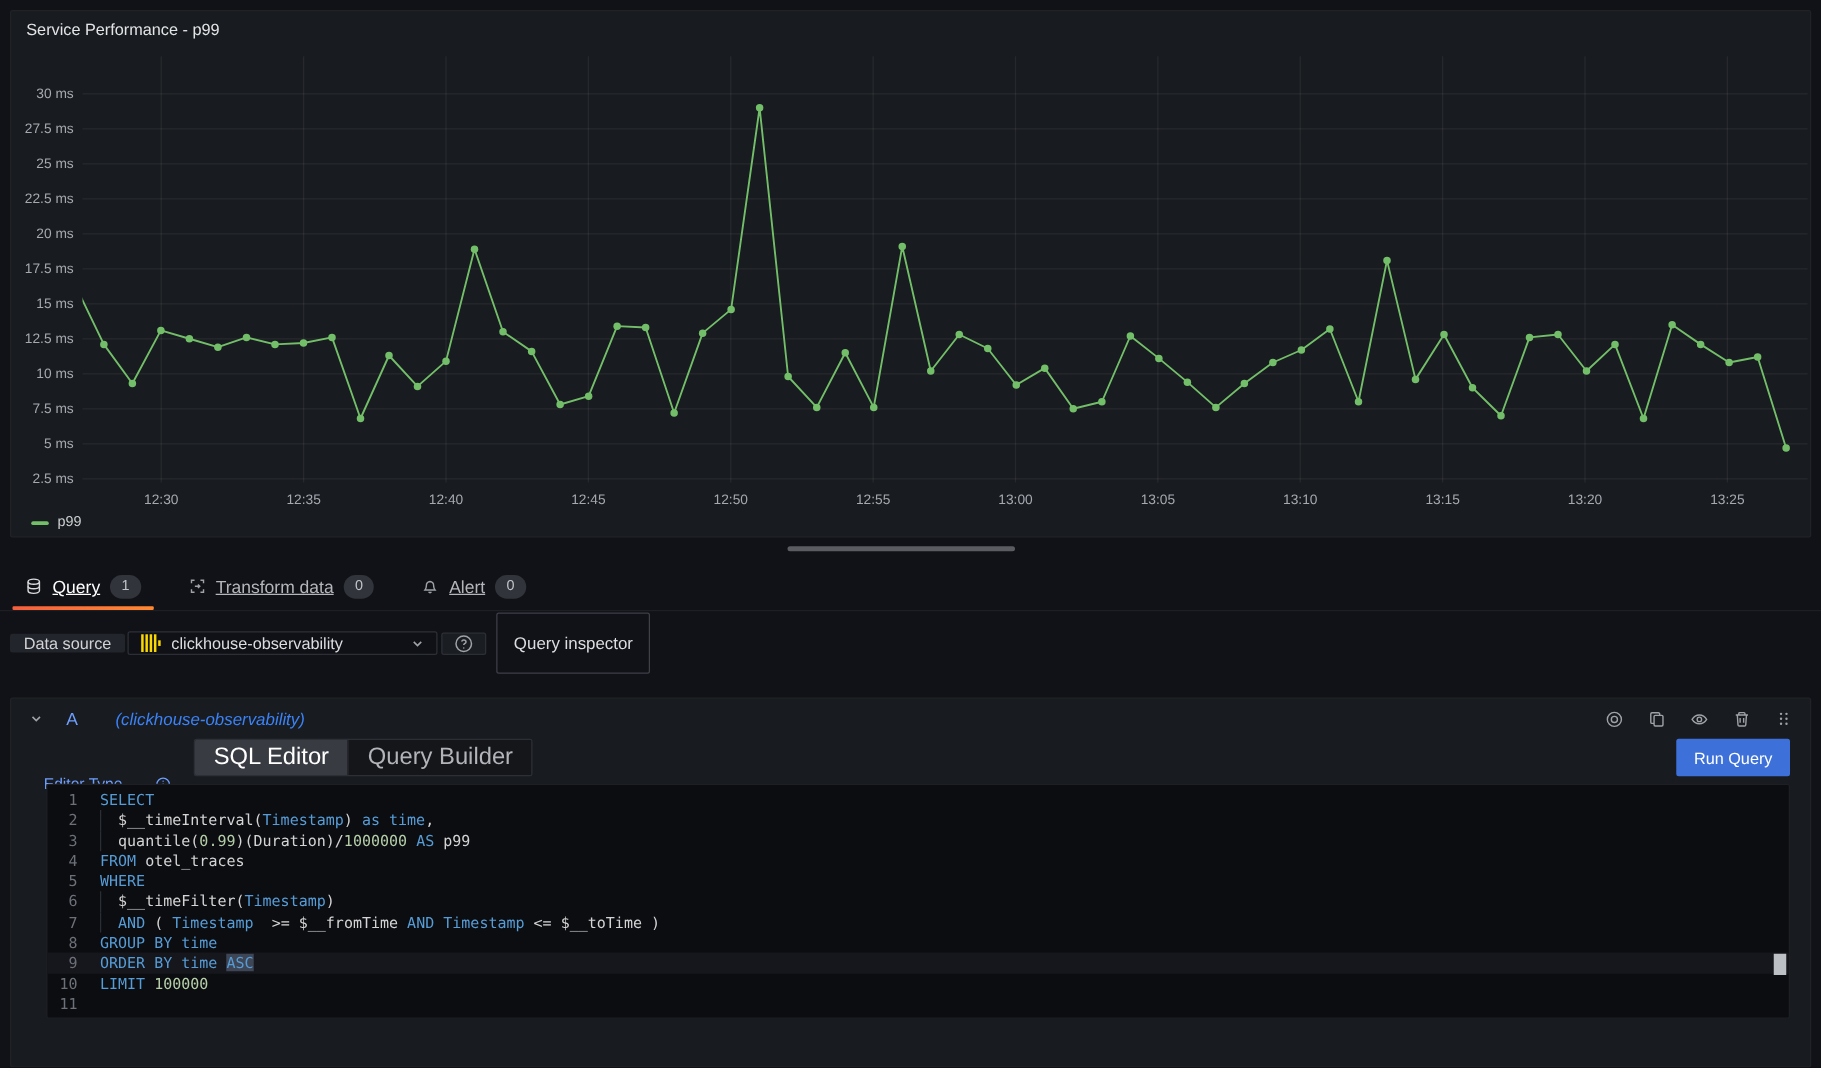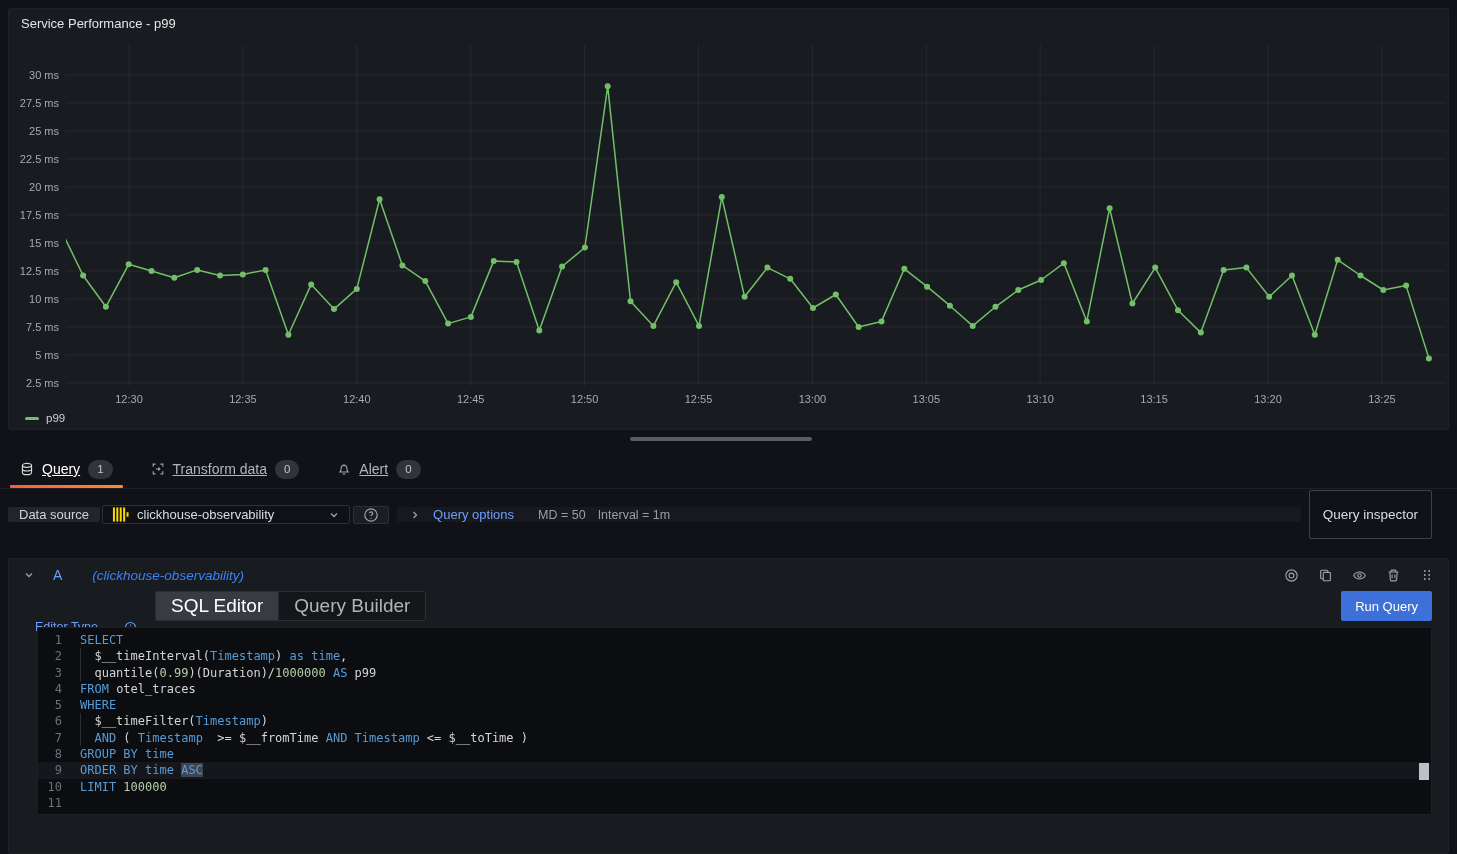--- a/index.html
+++ b/index.html
@@ -278,30 +278,20 @@
     </div>
     <div class="ds-help">
       <span class="ico-slot" style="display:flex;">
           <svg width="16" height="16" viewBox="0 0 16 16" fill="none" stroke="currentColor" stroke-width="1.2">
             <circle cx="8" cy="8" r="6.2"></circle>
             <path d="M6.3 6.1A1.8 1.8 0 0 1 8 4.9c1 0 1.8.7 1.8 1.6 0 .9-.7 1.2-1.3 1.6-.3.2-.5.5-.5.9"></path>
             <circle cx="8" cy="11.3" r="0.6" fill="currentColor" stroke="none"></circle>
           </svg>
         </span>
     </div>
-    <div class="qo-bar">
-      <span class="ico-slot" style="display:flex;color:#9fa2a7;">
-          <svg width="12" height="12" viewBox="0 0 16 16" fill="none" stroke="currentColor" stroke-width="1.7">
-            <path d="M6 4l4 4-4 4"></path>
-          </svg>
-        </span>
-      <span class="qo-link">Query options</span>
-      <span class="qo-stat md">MD = 50</span>
-      <span class="qo-stat">Interval = 1m</span>
-    </div>
     <button class="inspector-btn">Query inspector</button>
   </div>
 
   <section class="query-card">
     <div class="qc-header">
       <span class="qc-collapse">
           <svg width="12" height="12" viewBox="0 0 16 16" fill="none" stroke="currentColor" stroke-width="1.7">
             <path d="M4 6l4 4 4-4"></path>
           </svg>
         </span>

